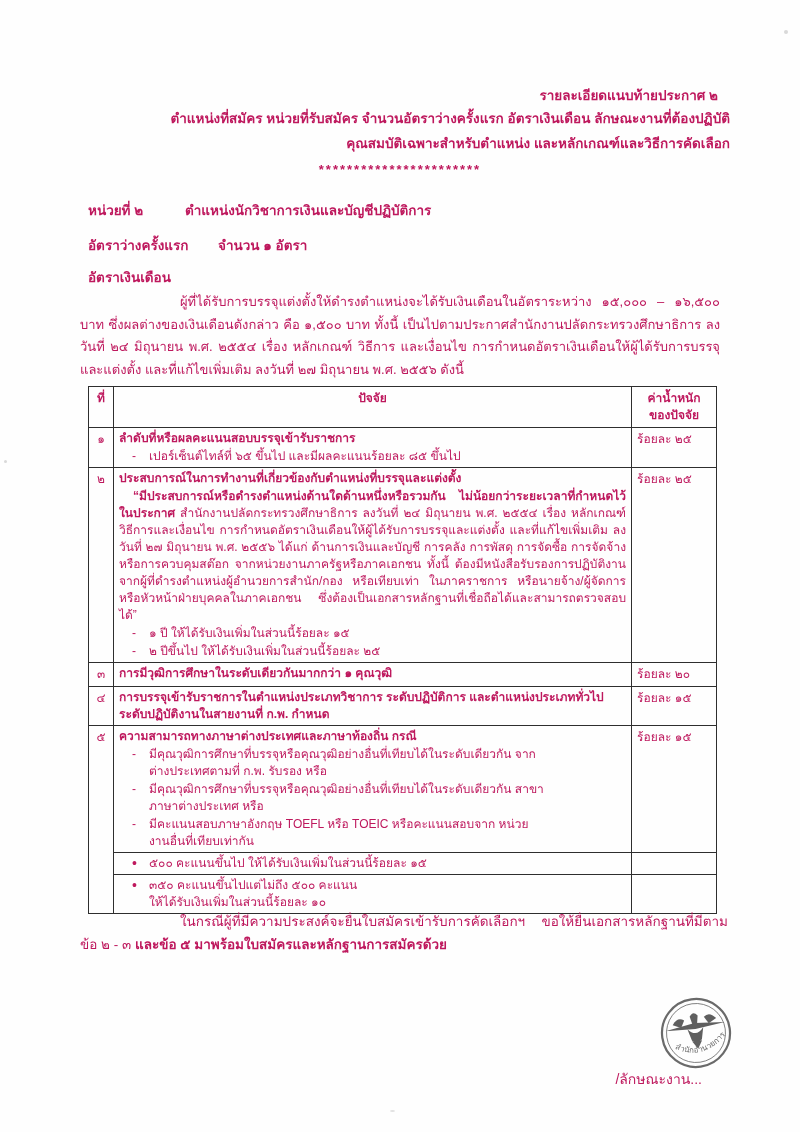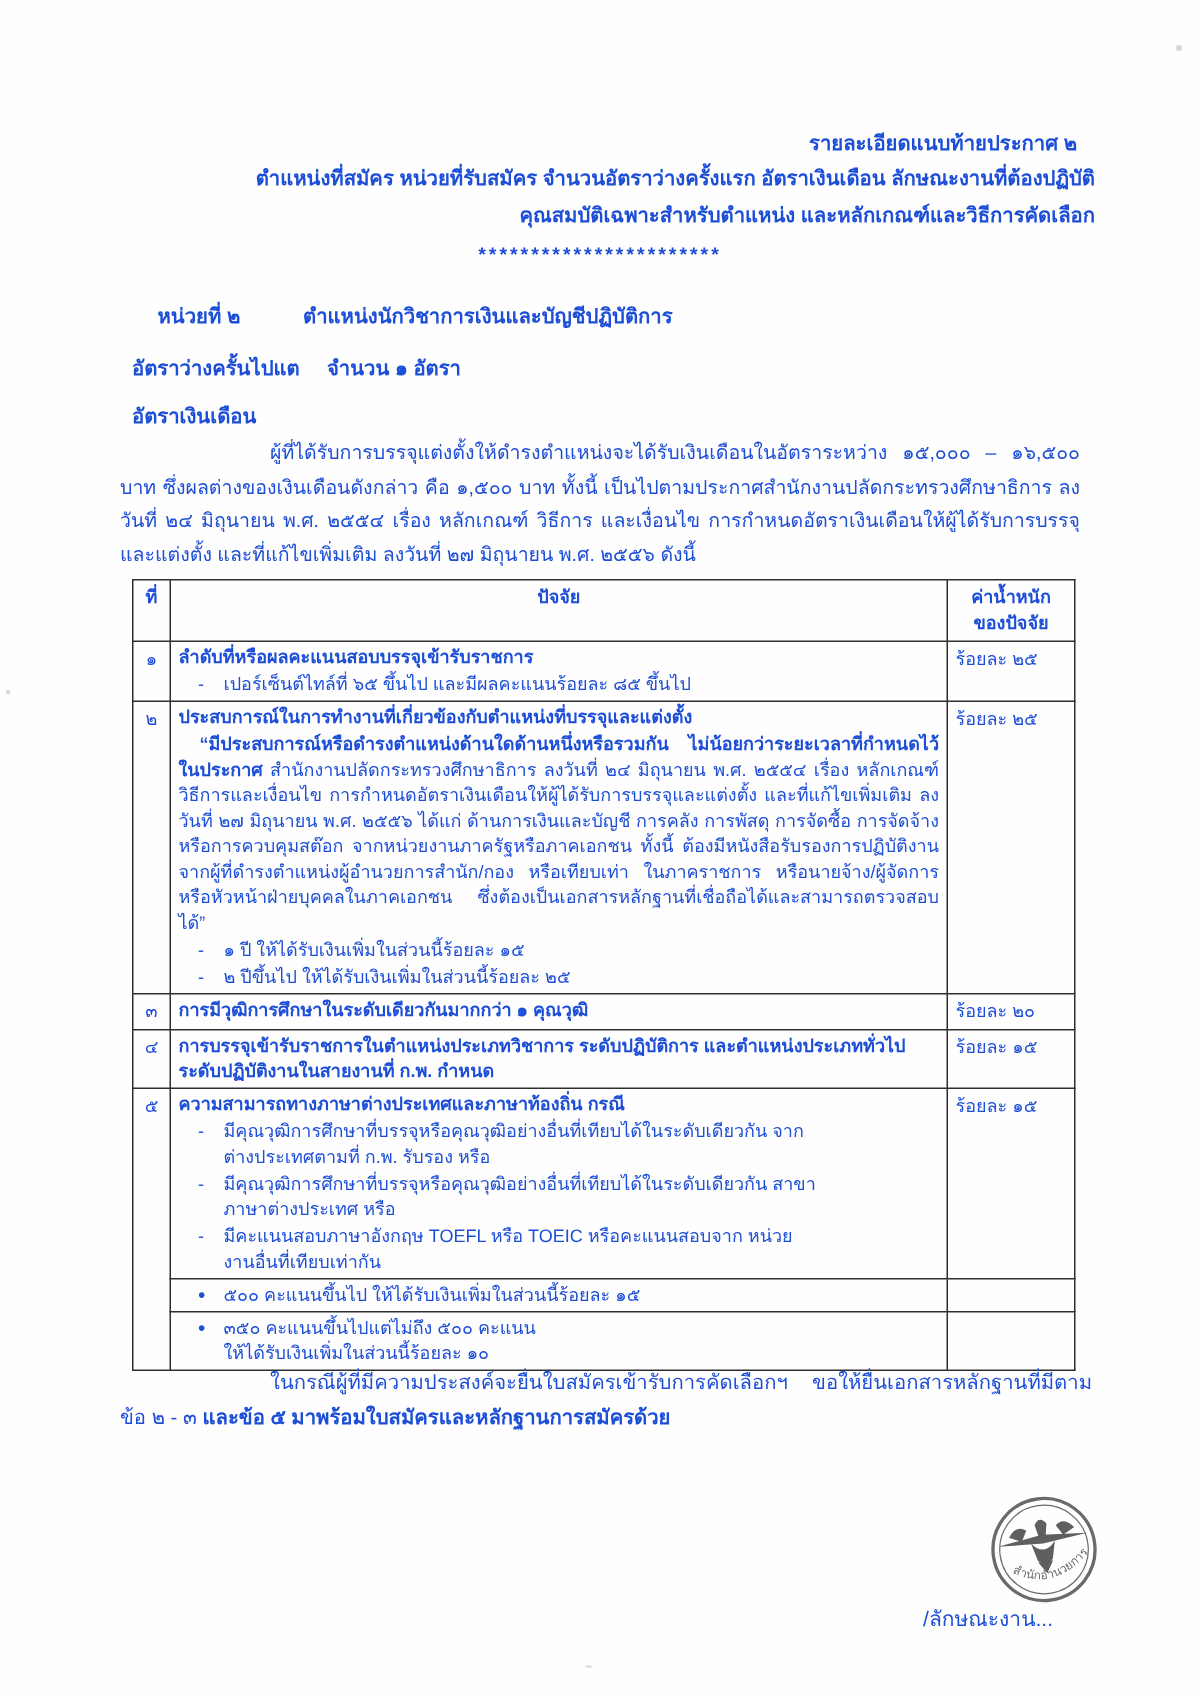--- a/index.html
+++ b/index.html
@@ -3,42 +3,42 @@
 <meta charset="utf-8">
 <style>
   * { margin:0; padding:0; box-sizing:border-box; }
   html,body { background:#e8e8e8; }
   .page {
     position:relative;
     width:800px; height:1132px;
     margin:0 auto;
     background:#fefefe;
     font-family:"Liberation Sans","DejaVu Sans",sans-serif;
-    color:#1d4ed8;
+    color:#be185d;
     overflow:hidden;
   }
   .bold { font-weight:bold; }
   .ref-label {
     position:absolute; top:84px; right:82px;
     font-size:13.5px; font-weight:bold;
   }
   .doc-title {
     position:absolute; top:106px; left:70px; right:70px;
     text-align:right; font-weight:bold;
     font-size:13.5px; line-height:25px;
   }
   .stars {
     position:absolute; top:162px; left:0; right:0;
     text-align:center; font-weight:bold; font-size:13px;
     letter-spacing:2px;
   }
   .info-row { position:absolute; left:88px; font-size:13.5px; display:flex; }
   .info-row .lbl { font-weight:bold; }
   .row-unit { top:199px; }
-  .row-unit .lbl { width:97px;margin-left:17px; }
+  .row-unit .lbl { width:97px; }
   .row-unit .val { font-weight:bold; }
   .row-vac { top:234px; }
   .row-vac .lbl { width:130px; }
   .row-vac .val { font-weight:bold; }
   .salary-label { position:absolute; top:266px; left:88px; font-size:13.5px; font-weight:bold; }
   .salary-par {
     position:absolute; top:291px; left:80px; width:640px;
     font-size:13px; line-height:22.5px;
     text-indent:100px; text-align:justify;
   }
@@ -96,21 +96,21 @@
   </div>
 
   <div class="stars">***********************</div>
 
   <div class="info-row row-unit">
     <span class="lbl">หน่วยที่ ๒</span>
     <span class="val">ตำแหน่งนักวิชาการเงินและบัญชีปฏิบัติการ</span>
   </div>
 
   <div class="info-row row-vac">
-    <span class="lbl">อัตราว่างครั้นไปแต</span>
+    <span class="lbl">อัตราว่างครั้งแรก</span>
     <span class="val">จำนวน ๑ อัตรา</span>
   </div>
 
   <div class="salary-label">อัตราเงินเดือน</div>
 
   <p class="salary-par">ผู้ที่ได้รับการบรรจุแต่งตั้งให้ดำรงตำแหน่งจะได้รับเงินเดือนในอัตราระหว่าง ๑๕,๐๐๐ – ๑๖,๕๐๐ บาท ซึ่งผลต่างของเงินเดือนดังกล่าว คือ ๑,๕๐๐ บาท ทั้งนี้ เป็นไปตามประกาศสำนักงานปลัดกระทรวงศึกษาธิการ ลงวันที่ ๒๔ มิถุนายน พ.ศ. ๒๕๕๔ เรื่อง หลักเกณฑ์ วิธีการ และเงื่อนไข การกำหนดอัตราเงินเดือนให้ผู้ได้รับการบรรจุและแต่งตั้ง และที่แก้ไขเพิ่มเติม ลงวันที่ ๒๗ มิถุนายน พ.ศ. ๒๕๕๖ ดังนี้</p>
 
   <table class="criteria">
     <colgroup>
         <col class="col-no">

